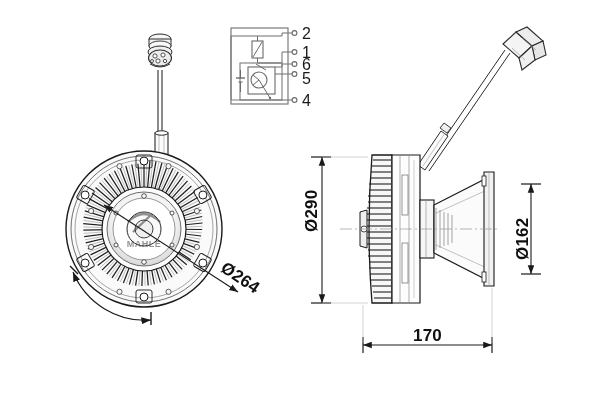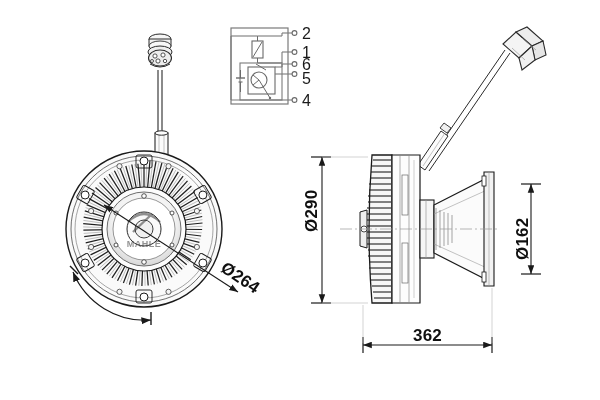--- a/index.html
+++ b/index.html
@@ -486,21 +486,21 @@
         <circle cx="294.5" cy="52" r="2.4"></circle>
         <circle cx="294.5" cy="64" r="2.4"></circle>
         <circle cx="294.5" cy="74" r="2.4"></circle>
         <circle cx="294.5" cy="100" r="2.4"></circle>
       </g>
     </g>
   </svg>
 
   <div class="dim-label v290">Ø290</div>
   <div class="dim-label v162">Ø162</div>
-  <div class="dim-label v243">362</div>
+  <div class="dim-label v243">170</div>
   <div class="dim-label v264">Ø264</div>
 
   <div class="term-label" style="left:302px; top:26px;">2</div>
   <div class="term-label" style="left:302px; top:45px;">1</div>
   <div class="term-label" style="left:302px; top:57px;">6</div>
   <div class="term-label" style="left:302px; top:71px;">5</div>
   <div class="term-label" style="left:302px; top:93px;">4</div>
 
 </div>
 

